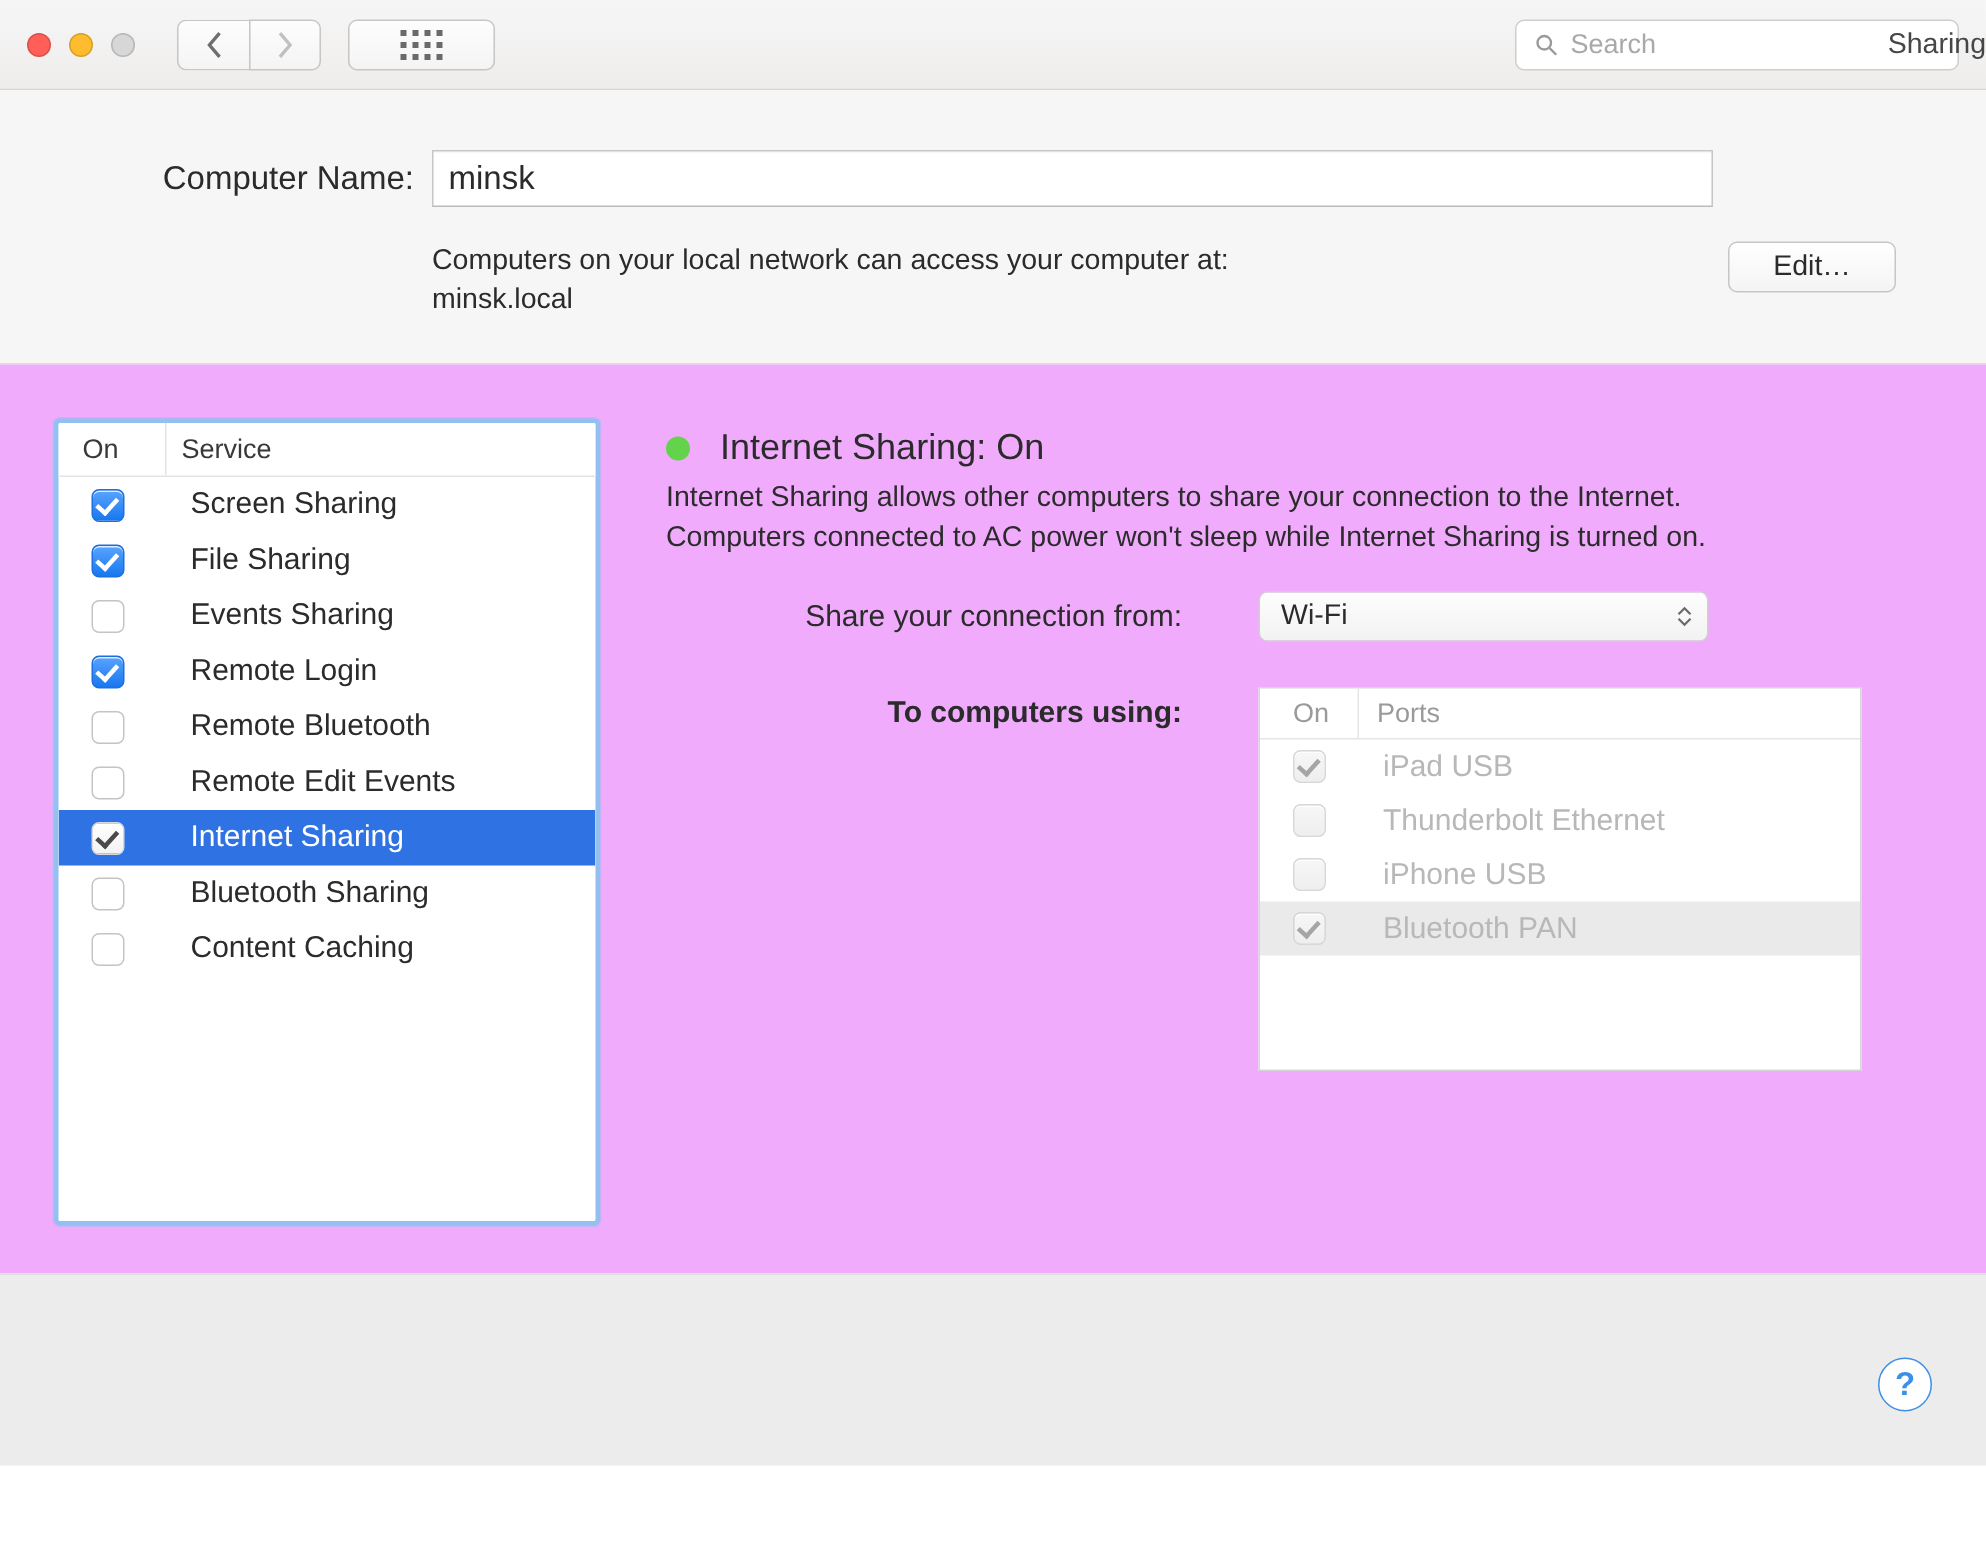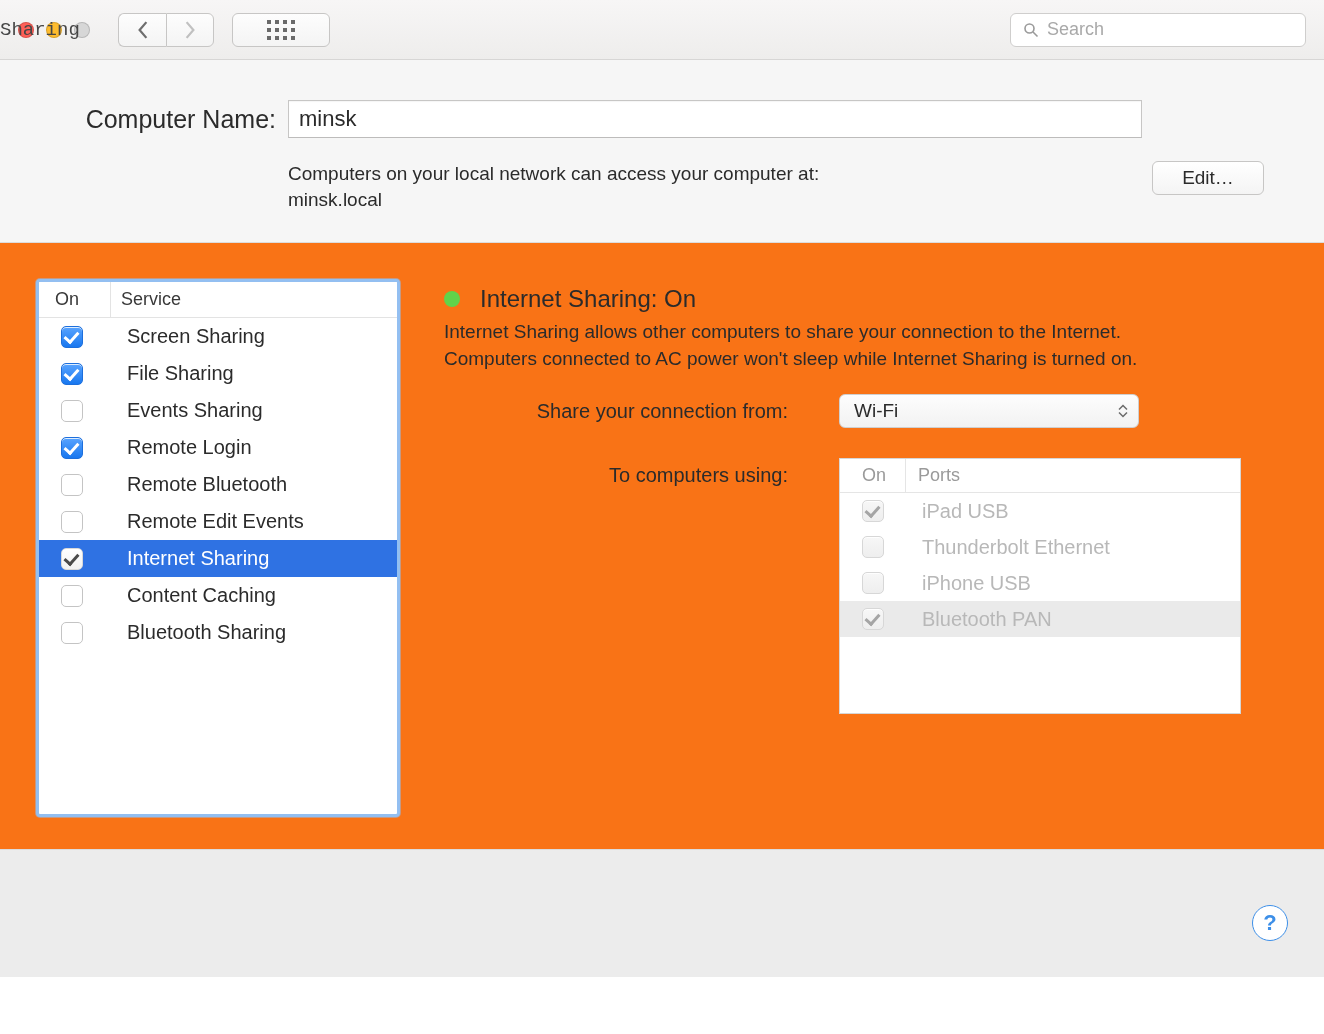--- a/index.html
+++ b/index.html
@@ -37,44 +37,43 @@
   .grid-btn {
     width:98px; height:34px; margin-left:18px;
     background:linear-gradient(#fdfdfd,#f4f4f4);
     border:1px solid #c7c6c5; border-radius:6px;
     display:flex; align-items:center; justify-content:center;
   }
   .grid-dots { display:grid; grid-template-columns:repeat(4,4px); grid-template-rows:repeat(3,4px); gap:4px; }
   .grid-dots span { width:4px; height:4px; background:#6a6a6a; }
 
   .window-title {
-    position:absolute; left:0; right:0; text-align:left;
+    position:absolute; left:12px; right:0; text-align:right;
     font-size:19px; color:#464646; pointer-events:none;
     font-weight:500;
-    font-family:Liberation Mono, monospace;
   }
 
   .search-wrap {
     margin-left:auto; width:296px;
     height:34px;
     background:#fff; border:1px solid #cfceCD; border-radius:6px;
     display:flex; align-items:center; padding:0 12px;
     color:#a8a8a8;
   }
   .search-wrap svg { width:16px; height:16px; margin-right:8px; fill:#9a9a9a; }
   .search-placeholder { font-size:18px; color:#a9a9a9; }
 
   
   .upper-panel {
     background:#f6f6f6;
     border-bottom:1px solid #dcdcdc;
     padding: 40px 60px 30px 60px;
   }
   .name-row { display:flex; align-items:center; }
-  .name-label { width:228px; text-align:right; font-size:25px; color:#2b2b2b; padding-right:12px; }
+  .name-label { width:228px; text-align:right; font-size:22px; color:#2b2b2b; padding-right:12px; }
   .name-input {
     flex:0 0 854px; height:38px;
     border:1px solid #c7c6c5; border-bottom-color:#bdbcbb;
     border-radius:0;
     background:#fff; font-size:22px; color:#2b2b2b;
     padding:0 10px;
     box-shadow: inset 0 1px 1px rgba(0,0,0,.04);
   }
   .name-hint-row { display:flex; margin-top:23px; }
   .name-hint {
@@ -83,21 +82,21 @@
   }
   .edit-btn {
     margin-left:auto; width:112px; height:34px;
     background:linear-gradient(#ffffff,#f4f4f4);
     border:1px solid #c7c6c5; border-radius:6px;
     font-size:19px; color:#2b2b2b;
   }
 
   
   .main {
-    background:#f97316;
+    background:#f0abfc;
     padding: 36px 36px 36px 36px;
     display:flex;
     height: 606px;
   }
 
   
   .services-frame {
     width:364px; height:538px;
     border:3px solid #93bff1; border-radius:4px;
     background:#fff; box-shadow:0 0 0 1px rgba(147,191,241,.5);
@@ -155,21 +154,21 @@
     width:300px; height:34px;
     background:linear-gradient(#fdfdfd,#f2f2f2);
     border:1px solid #cfcfcf; border-radius:6px;
     display:flex; align-items:center; justify-content:space-between;
     padding:0 10px 0 14px; font-size:19px; color:#2b2b2b;
   }
   .popup .stepper { display:flex; flex-direction:column; line-height:0; color:#6b6b6b; }
   .popup .stepper svg { width:10px; height:7px; }
 
   .form-row.top-align { align-items:flex-start; }
-  .form-row.top-align .form-label { padding-top:6px; }
+  .form-row.top-align .form-label { padding-top:6px;font-weight:bold; }
   .ports-table {
     width:402px; border:1px solid #d6d6d6; background:#fff;
     height:256px; overflow:hidden;
   }
   .ports-header {
     display:flex; height:34px; align-items:center;
     font-size:18px; color:#9a9a9a; border-bottom:1px solid #e5e5e5;
   }
   .ports-header .col-on { width:66px; padding-left:22px; border-right:1px solid #e5e5e5; height:100%; display:flex; align-items:center; }
   .ports-header .col-po { padding-left:12px; }
@@ -313,27 +312,27 @@
         <div class="svc-row selected">
           <div class="col-on">
             <span class="chk checked"></span>
           </div>
           <div class="col-svc">Internet Sharing</div>
         </div>
         <div class="svc-row">
           <div class="col-on">
             <span class="chk"></span>
           </div>
+          <div class="col-svc">Bluetooth Sharing</div>
+        </div>
+        <div class="svc-row">
+          <div class="col-on">
+            <span class="chk"></span>
+          </div>
           <div class="col-svc">Content Caching</div>
-        </div>
-        <div class="svc-row">
-          <div class="col-on">
-            <span class="chk"></span>
-          </div>
-          <div class="col-svc">Bluetooth Sharing</div>
         </div>
       </div>
   </div>
 
   <div class="detail">
     <div class="detail-title-row">
       <div class="status-dot"></div>
       <div class="detail-title">Internet Sharing: On</div>
     </div>
     <div class="detail-desc">Internet Sharing allows other computers to share your connection to the Internet. Computers connected to AC power won't sleep while Internet Sharing is turned on.</div>

